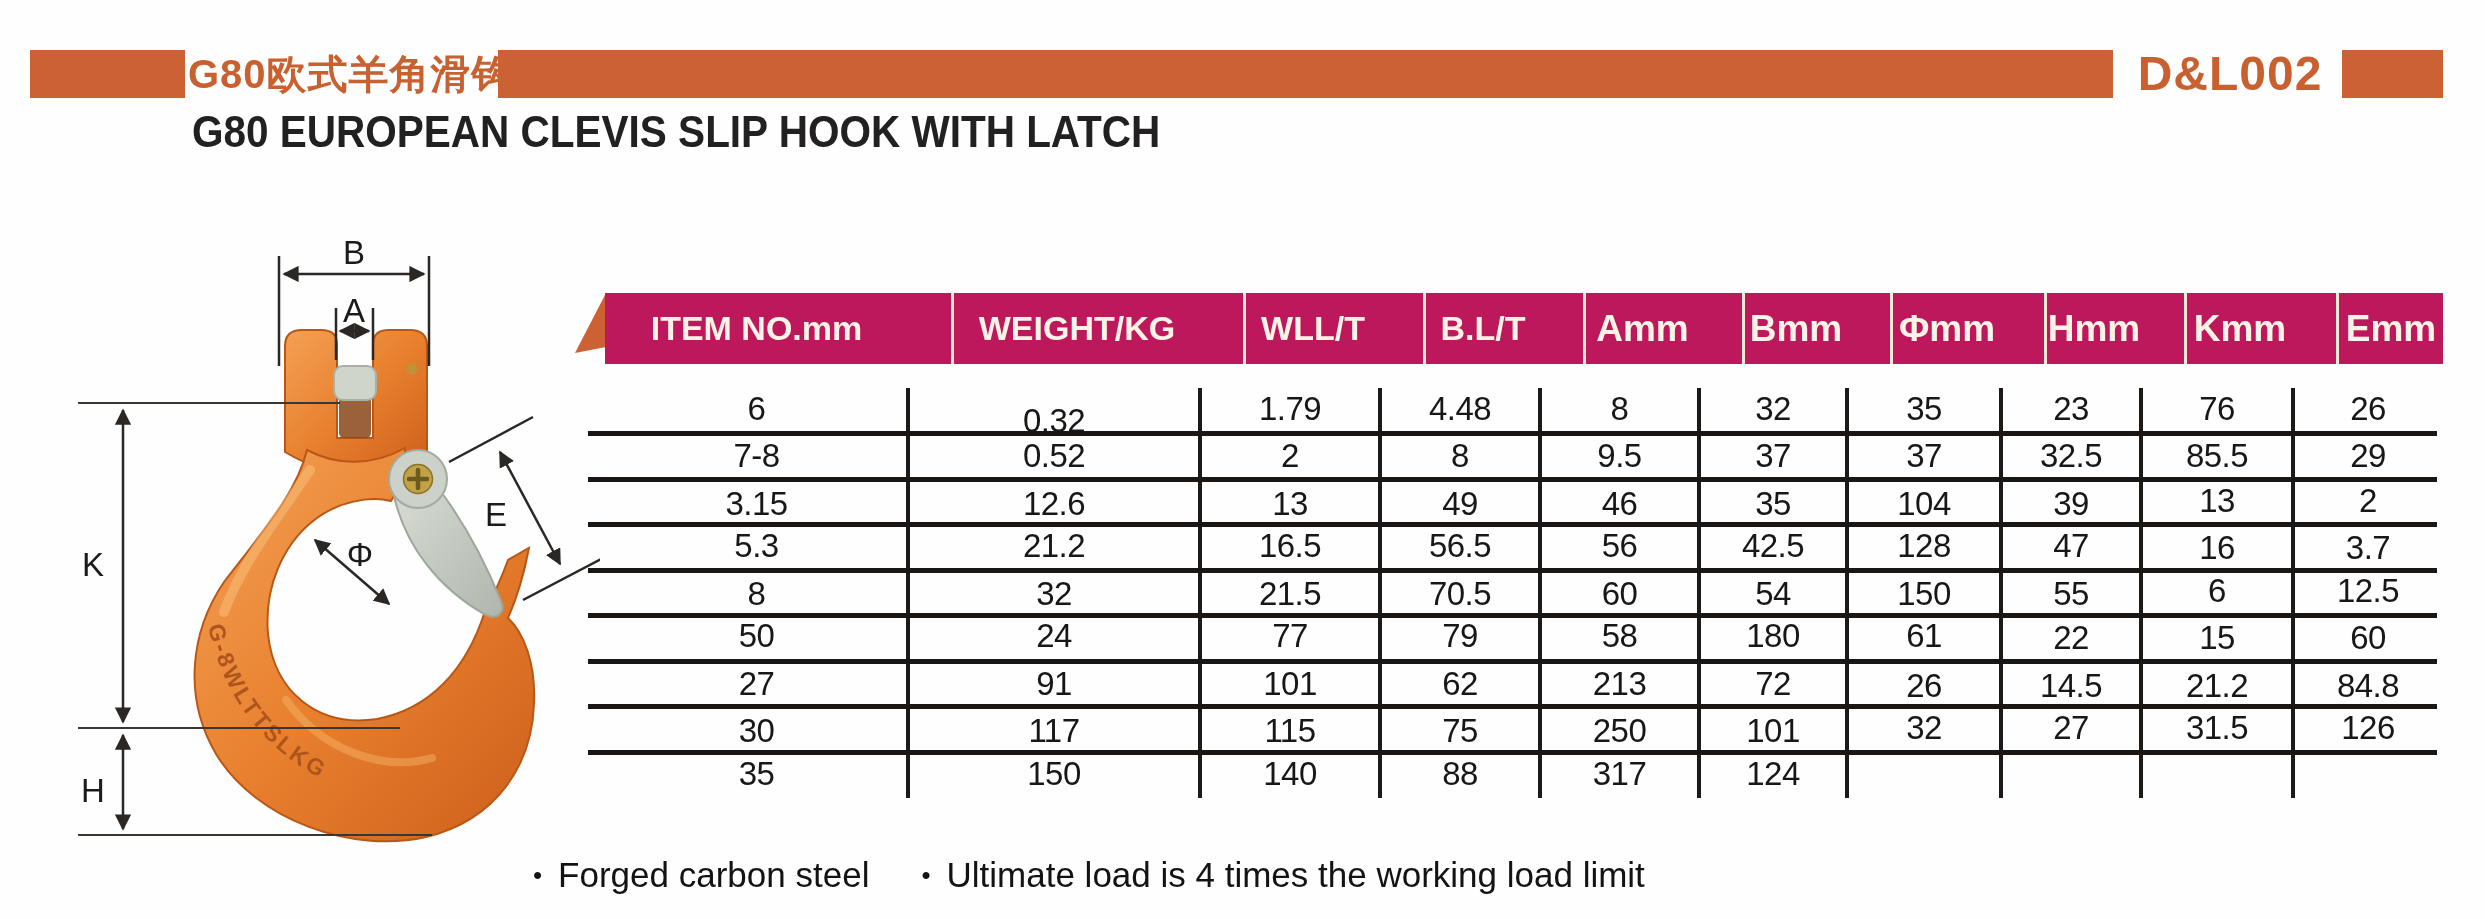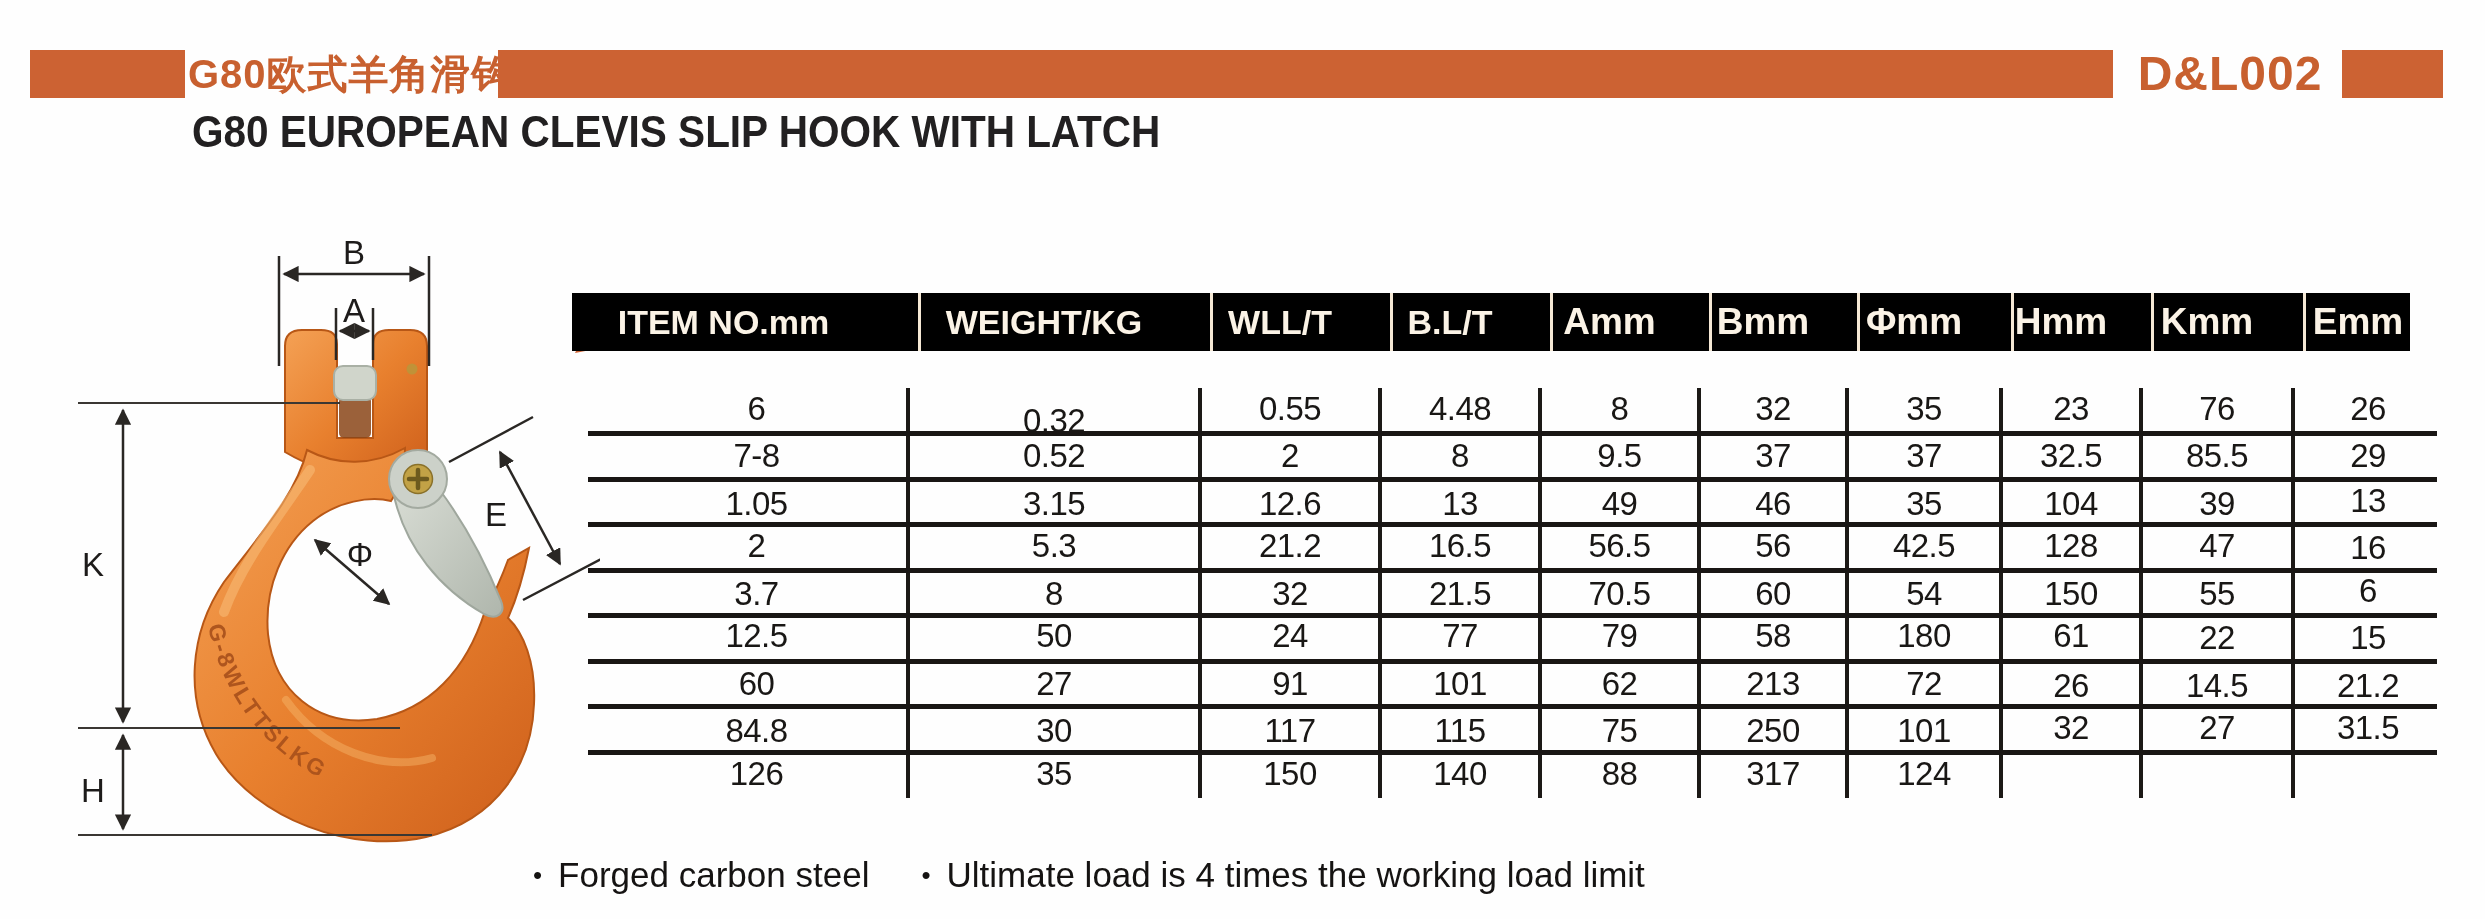--- a/index.html
+++ b/index.html
@@ -11,21 +11,21 @@
   .band-left{left:30px;width:155px;}
   .band-main{left:498px;width:1615px;}
   .band-right{left:2342px;width:101px;}
   .cn-title{left:188px;top:50px;height:48px;line-height:48px;font-size:40px;font-weight:bold;
             color:#C8602F;letter-spacing:1px;white-space:nowrap;}
   .code{left:2118px;top:46px;width:224px;text-align:center;font-size:48px;font-weight:bold;
         color:#C8602F;letter-spacing:1px;}
   .page-title{left:192px;top:106px;font-size:45px;font-weight:bold;letter-spacing:0px;
               transform:scaleX(.9);transform-origin:left top;white-space:nowrap;color:#222021;}
   
-  .thead{left:572px;top:293px;width:1838px;height:58px;background:#000000;display:grid;}
+  .thead{left:605px;top:293px;width:1838px;height:71px;background:#be185d;display:grid;}
   .thead .th{display:flex;align-items:center;justify-content:center;color:#FBF3E6;
              font-weight:bold;font-size:34px;letter-spacing:0px;}
   .thead .th.big{font-size:37px;}
   .thead .th + .th{border-left:3px solid #F5E8D5;margin-left:43px;}
   .thead-tail{left:575px;top:293px;width:31px;height:60px;background:#CC6233;
               clip-path:polygon(100% 0%,100% 90%,0% 100%);}
   
   .tbody{left:605px;top:388px;width:1838px;height:410px;display:grid;grid-template-rows:repeat(9,45.5px);}
   .tbody .td{display:flex;align-items:center;justify-content:center;font-size:33px;
              letter-spacing:-0.5px;color:#191715;}
@@ -147,39 +147,38 @@
     <div class="th big">Amm</div>
     <div class="th big">Bmm</div>
     <div class="th big">Φmm</div>
     <div class="th big">Hmm</div>
     <div class="th big">Kmm</div>
     <div class="th big">Emm</div>
   </div>
 <div class="abs tbody" style="grid-template-columns: 303px 292px 180px 160px 159px 148px 154px 140px 152px 150px;">
     <div class="td" style="transform: translateY(-2px);">6</div>
     <div class="td" style="transform: translateY(-2px); margin-top: 24px;">0.32</div>
-    <div class="td" style="transform: translateY(-2px);">0.55</div>
+    <div class="td" style="transform: translateY(-2px);">1.79</div>
     <div class="td" style="transform: translateY(-2px);">4.48</div>
     <div class="td" style="transform: translateY(-2px);">8</div>
     <div class="td" style="transform: translateY(-2px);">32</div>
     <div class="td" style="transform: translateY(-2px);">35</div>
     <div class="td" style="transform: translateY(-2px);">23</div>
     <div class="td" style="transform: translateY(-2px);">76</div>
     <div class="td" style="transform: translateY(-2px);">26</div>
     <div class="td" style="transform: translateY(0px);">7-8</div>
     <div class="td" style="transform: translateY(0px);">0.52</div>
     <div class="td" style="transform: translateY(0px);">2</div>
     <div class="td" style="transform: translateY(0px);">8</div>
     <div class="td" style="transform: translateY(0px);">9.5</div>
     <div class="td" style="transform: translateY(0px);">37</div>
     <div class="td" style="transform: translateY(0px);">37</div>
     <div class="td" style="transform: translateY(0px);">32.5</div>
     <div class="td" style="transform: translateY(0px); text-align: center;">85.5</div>
     <div class="td" style="transform: translateY(0px);">29</div>
-    <div class="td" style="transform: translateY(2px);">1.05</div>
     <div class="td" style="transform: translateY(2px);">3.15</div>
     <div class="td" style="transform: translateY(2px);">12.6</div>
     <div class="td" style="transform: translateY(2px);">13</div>
     <div class="td" style="transform: translateY(2px);">49</div>
     <div class="td" style="transform: translateY(2px);">46</div>
     <div class="td" style="transform: translateY(2px);">35</div>
     <div class="td" style="transform: translateY(2px);">104</div>
     <div class="td" style="transform: translateY(2px);">39</div>
     <div class="td" style="transform: translateY(-1px);">13</div>
     <div class="td" style="transform: translateY(-1px);">2</div>

